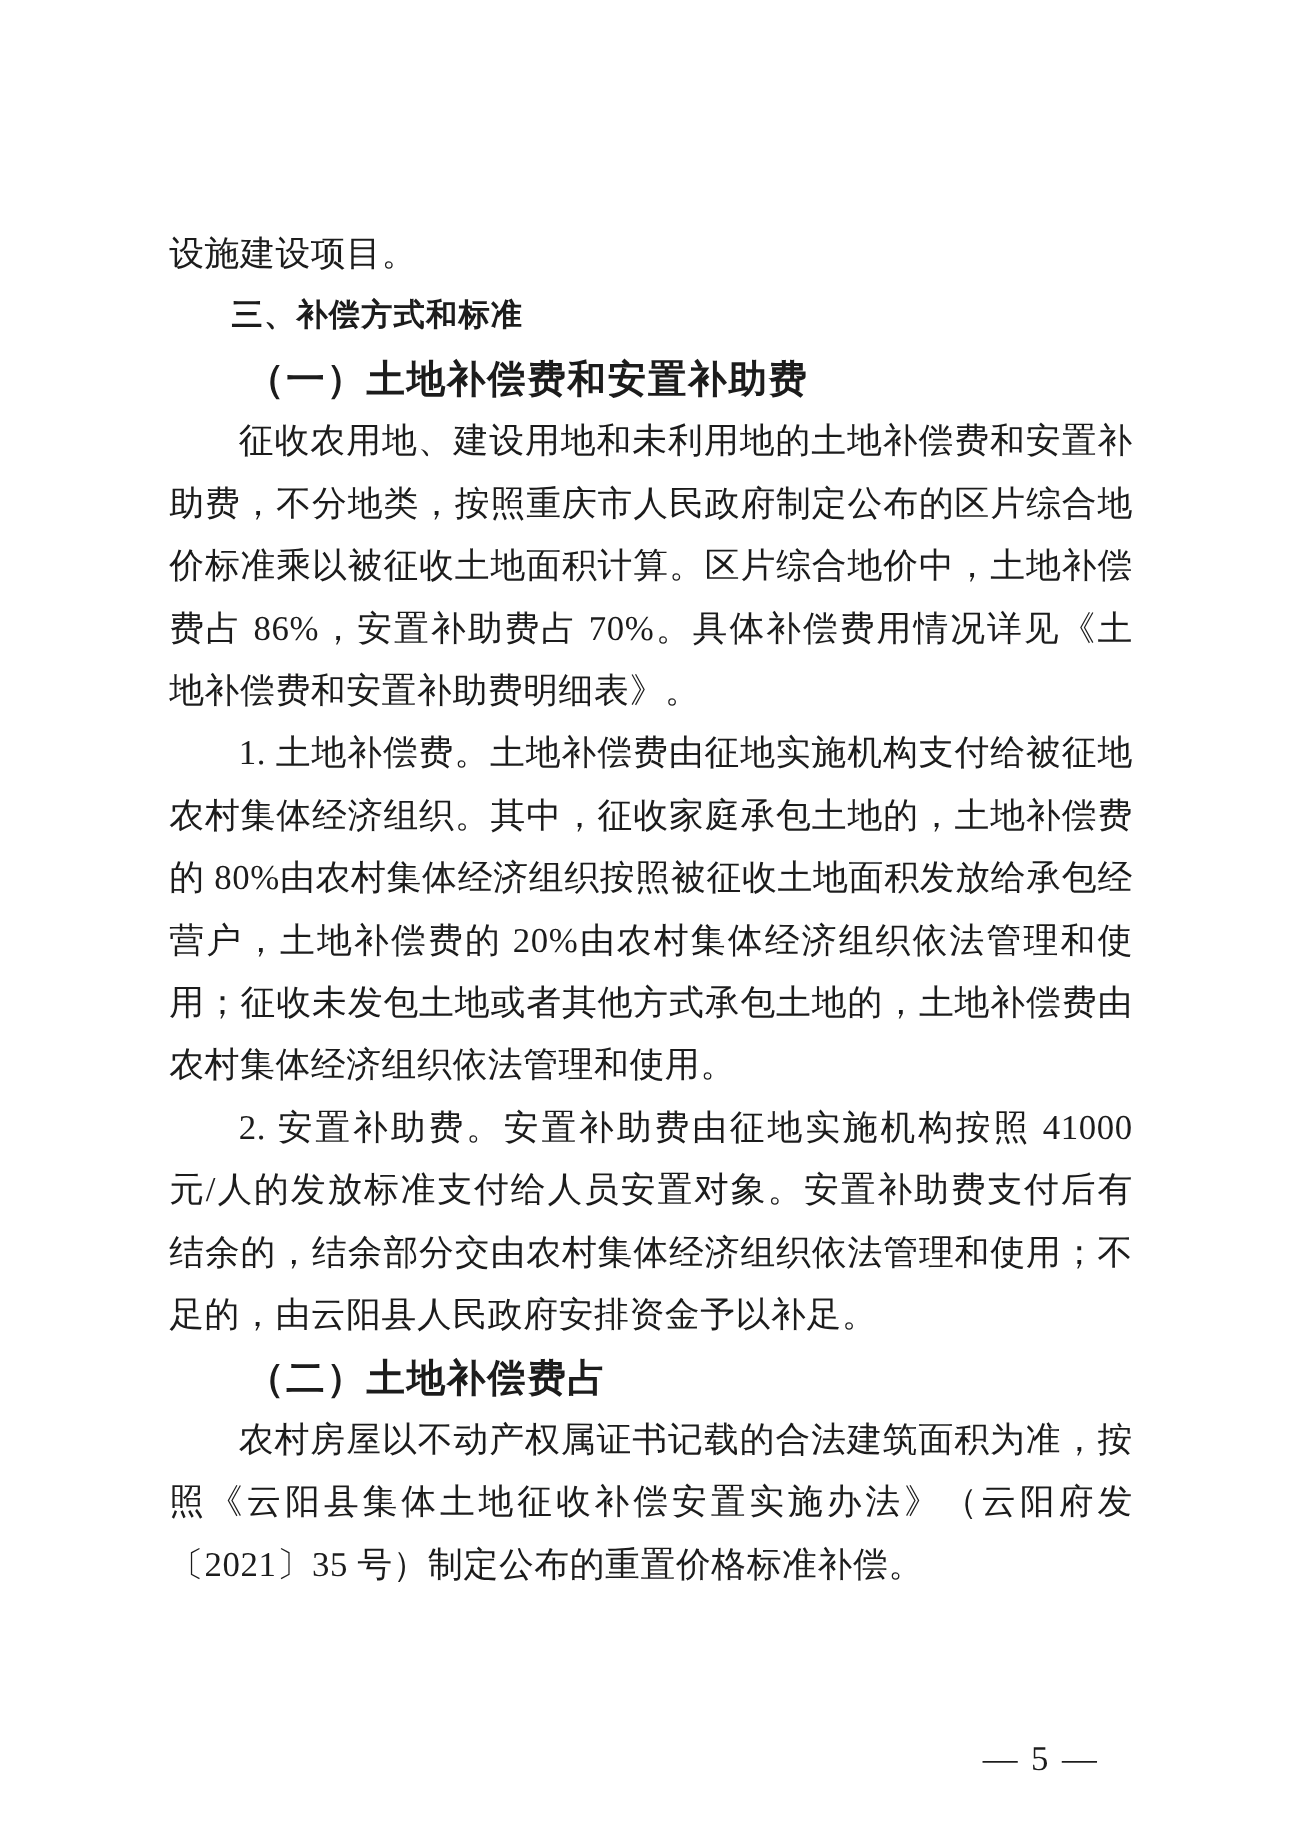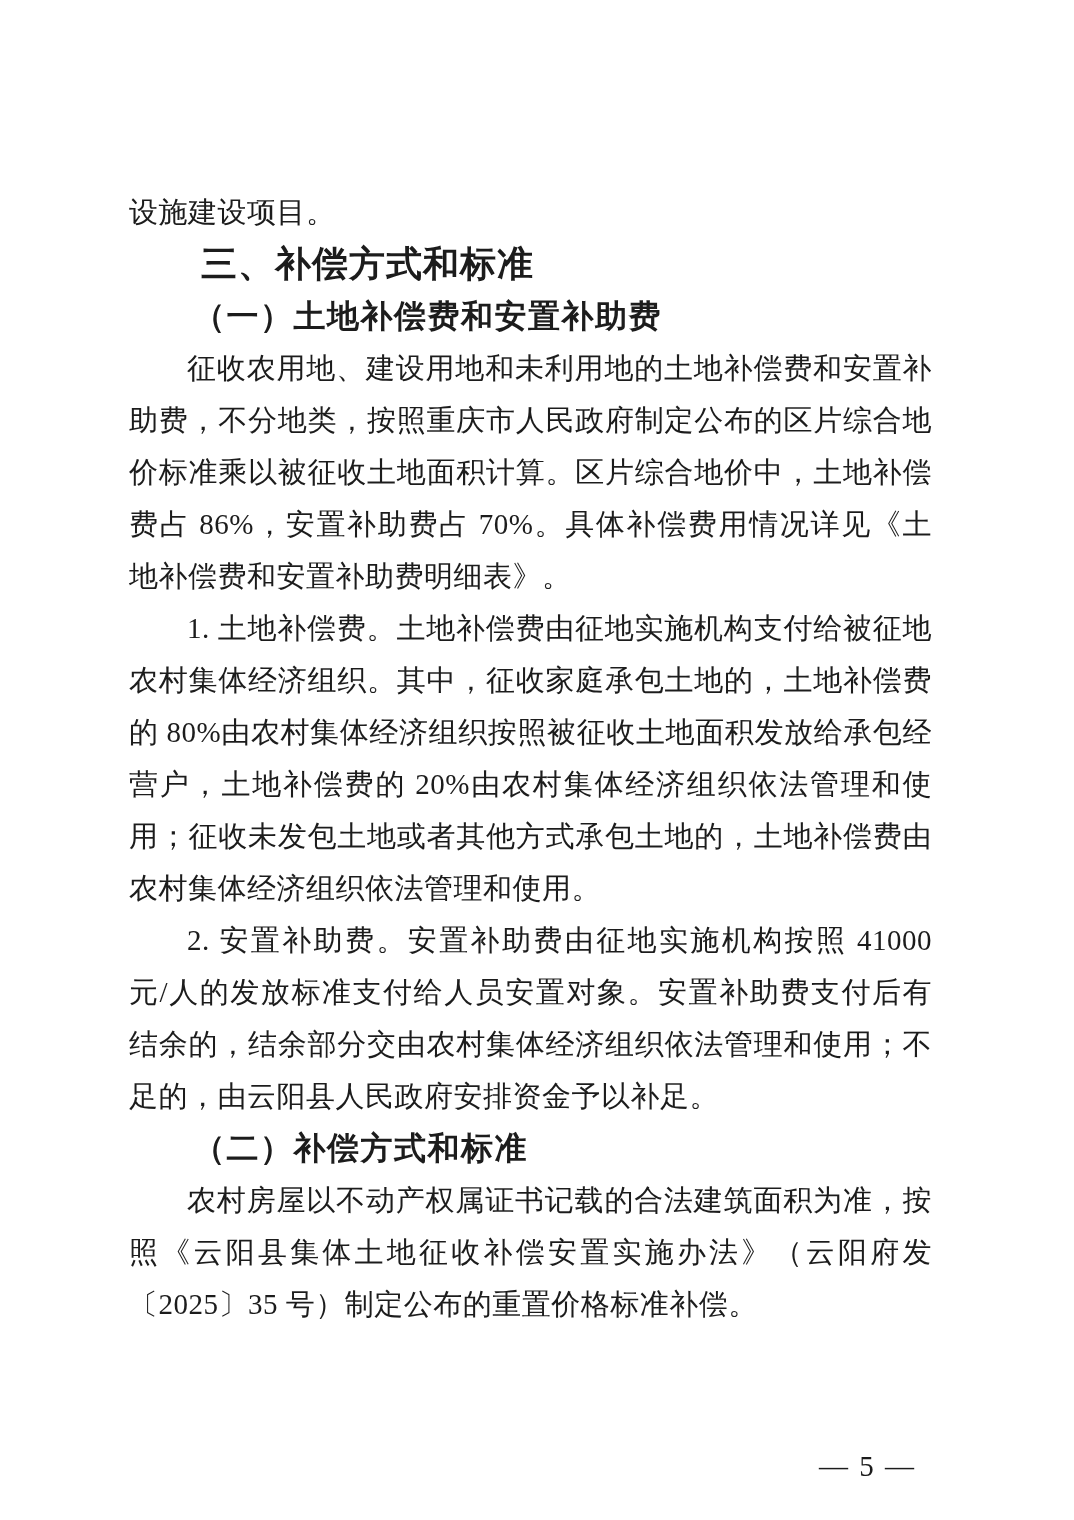--- a/index.html
+++ b/index.html
@@ -11,44 +11,44 @@
     position: relative;
     width: 1074px;
     height: 1520px;
     background: #ffffff;
     overflow: hidden;
     font-family: "Liberation Serif", "DejaVu Serif", serif;
     color: #1c1c1c;
   }
   .text-column {
     position: absolute;
-    left: 129px;
+    left: 141px;
     top: 186px;
     width: 803px;
     font-size: 29px;
     line-height: 52px;
     text-align: justify;
     text-justify: inter-ideograph;
     letter-spacing: 0.5px;
   }
   .para {
     margin: 0;
     padding: 0;
   }
   .para-continued {
     text-indent: 0;
   }
   .para-body {
     text-indent: 2em;
   }
   .heading-level-1 {
     margin: 0;
-    font-family: Liberation Serif, serif;
+    font-family: Liberation Mono, monospace;
     font-weight: bold;
-    font-size: 36px;
+    font-size: 26px;
     line-height: 52px;
     text-indent: 2em;
     letter-spacing: 1px;
     text-align: left;
   }
   .heading-level-2 {
     margin: 0;
     font-weight: bold;
     font-size: 32px;
     line-height: 52px;
@@ -78,21 +78,21 @@
     <h2 class="heading-level-1">三、补偿方式和标准</h2>
 
     <h3 class="heading-level-2">（一）土地补偿费和安置补助费</h3>
 
     <p class="para para-body">征收农用地、建设用地和未利用地的土地补偿费和安置补助费，不分地类，按照重庆市人民政府制定公布的区片综合地价标准乘以被征收土地面积计算。区片综合地价中，土地补偿费占 86%，安置补助费占 70%。具体补偿费用情况详见《土地补偿费和安置补助费明细表》。</p>
 
     <p class="para para-body">1. 土地补偿费。土地补偿费由征地实施机构支付给被征地农村集体经济组织。其中，征收家庭承包土地的，土地补偿费的 80%由农村集体经济组织按照被征收土地面积发放给承包经营户，土地补偿费的 20%由农村集体经济组织依法管理和使用；征收未发包土地或者其他方式承包土地的，土地补偿费由农村集体经济组织依法管理和使用。</p>
 
     <p class="para para-body">2. 安置补助费。安置补助费由征地实施机构按照 41000 元/人的发放标准支付给人员安置对象。安置补助费支付后有结余的，结余部分交由农村集体经济组织依法管理和使用；不足的，由云阳县人民政府安排资金予以补足。</p>
 
-    <h3 class="heading-level-2">（二）补偿方式和标准</h3>
+    <h3 class="heading-level-2">（二）土地补偿费占</h3>
 
-    <p class="para para-body">农村房屋以不动产权属证书记载的合法建筑面积为准，按照《云阳县集体土地征收补偿安置实施办法》（云阳府发〔2025〕35 号）制定公布的重置价格标准补偿。</p>
+    <p class="para para-body">农村房屋以不动产权属证书记载的合法建筑面积为准，按照《云阳县集体土地征收补偿安置实施办法》（云阳府发〔2021〕35 号）制定公布的重置价格标准补偿。</p>
 
   </div>
 
   <div class="page-number">— 5 —</div>
 
 </div>
 
 </body></html>

